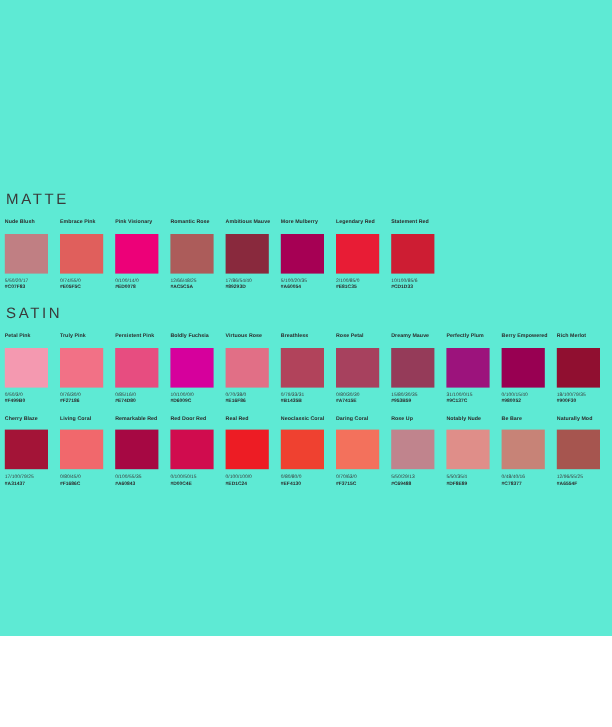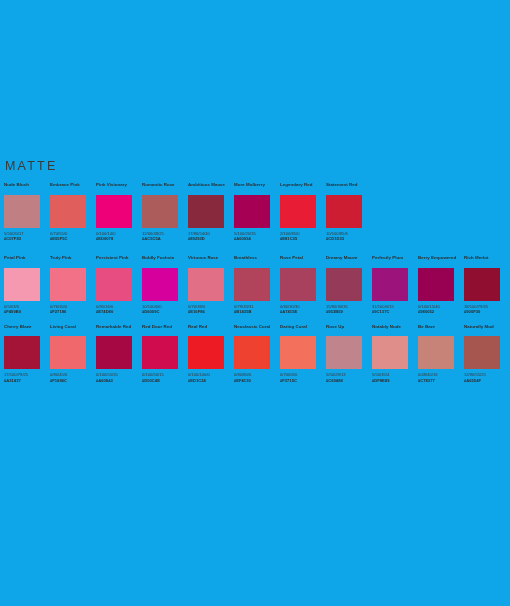--- a/index.html
+++ b/index.html
@@ -6,22 +6,22 @@
   body{
     width:510px;height:606px;
     background:#ffffff;
     font-family:"Liberation Sans", sans-serif;
     overflow:hidden;
     position:relative;
   }
   #sheet{
     position:absolute;
     left:0;top:0;
-    width:510px;height:606px;
-    background:#0ea5e9;
+    width:510px;height:530px;
+    background:#5eead4;
     padding:0;
   }
   .content{
     position:absolute;
     left:4px;
     top:160px;
     width:502px;
   }
   .section{margin-bottom:14px;}
   .section-title{
@@ -142,20 +142,21 @@
             <div class="sw-name">Statement Red</div>
             <div class="sw-chip" style="background: rgb(205, 29, 51);"></div>
             <div class="sw-codes">
               <span class="sw-ratio">10/100/85/6</span>
               <span class="sw-hex">#CD1D33</span>
             </div>
           </div>
         </div>
       </div>
       <div class="section">
+        <div class="section-title">SATIN</div>
         <div class="swatch-row">
           <div class="swatch">
             <div class="sw-name">Petal Pink</div>
             <div class="sw-chip" style="background: rgb(244, 153, 176);"></div>
             <div class="sw-codes">
               <span class="sw-ratio">0/50/3/0</span>
               <span class="sw-hex">#F499B0</span>
             </div>
           </div>
           <div class="swatch">

